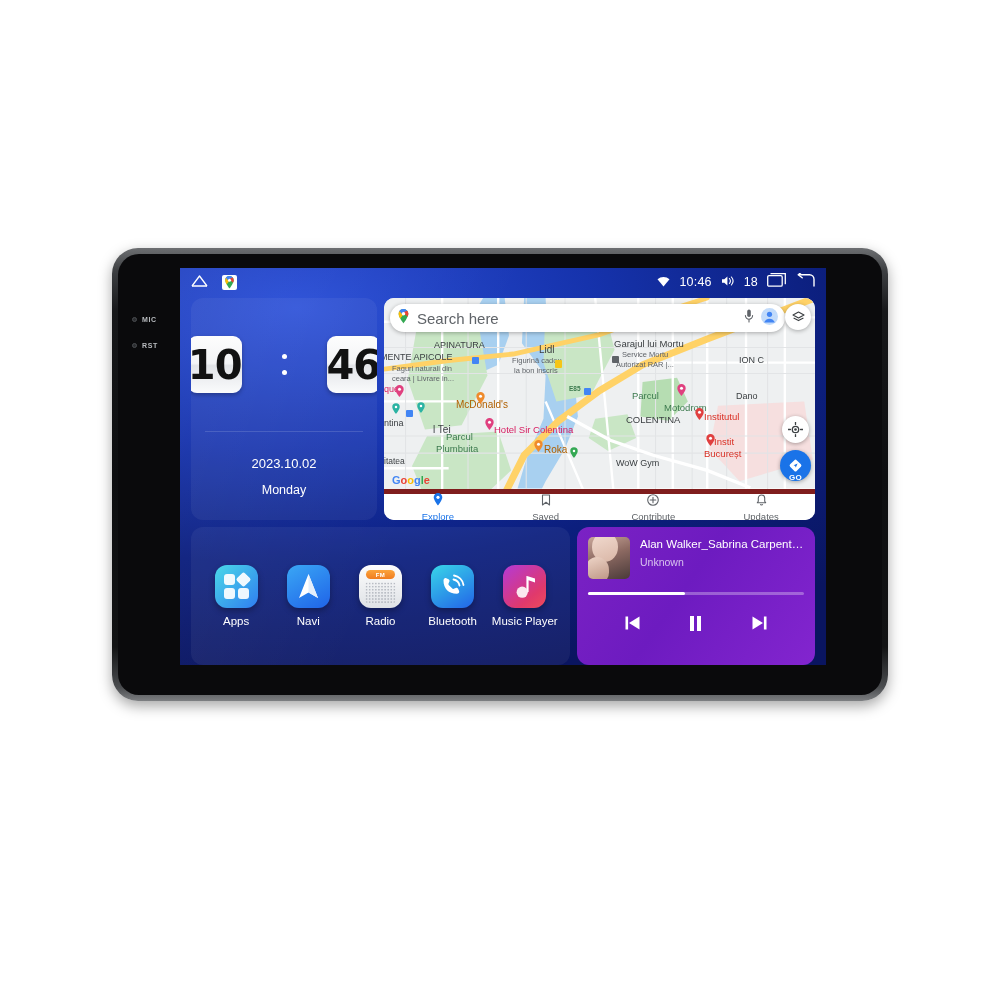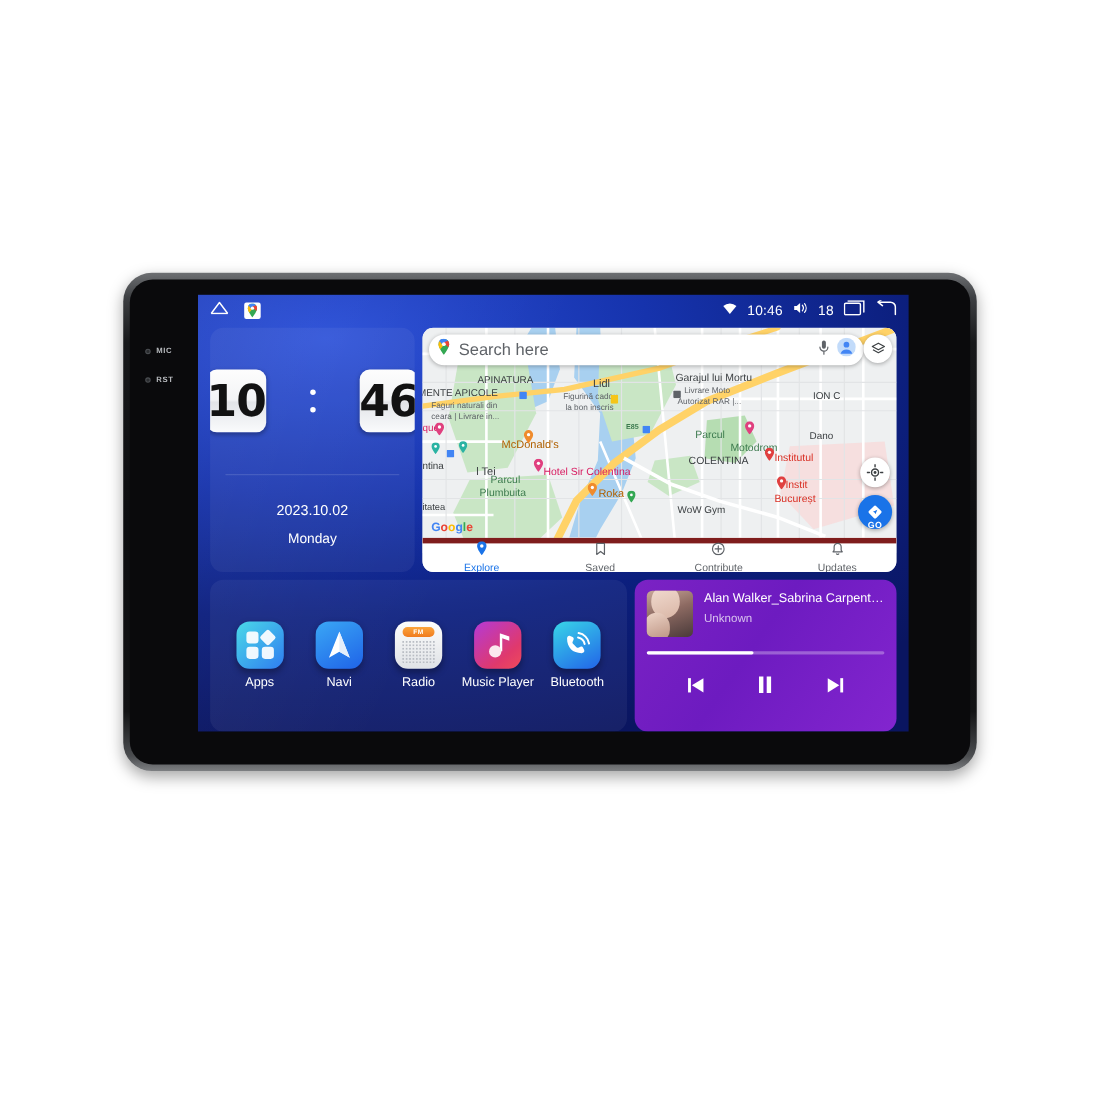--- a/index.html
+++ b/index.html
@@ -355,21 +355,21 @@
 
             <div id="map-labels">
                 <div class="mlbl poi-dark" style="left: 50px; top: 42px; font-size: 9px; font-weight: normal;">APINATURA</div>
                 <div class="mlbl poi-dark" style="left: -4px; top: 54px; font-size: 9px; font-weight: normal;">MENTE APICOLE</div>
                 <div class="mlbl poi-gray" style="left: 8px; top: 66px; font-size: 7.5px; font-weight: normal;">Faguri naturali din</div>
                 <div class="mlbl poi-gray" style="left: 8px; top: 76px; font-size: 7.5px; font-weight: normal;">ceara | Livrare in...</div>
                 <div class="mlbl poi-dark" style="left: 155px; top: 46px; font-size: 10px; font-weight: normal; text-align: right;">Lidl</div>
                 <div class="mlbl poi-gray" style="left: 128px; top: 58px; font-size: 7.5px; font-weight: normal;">Figurină cadou</div>
                 <div class="mlbl poi-gray" style="left: 130px; top: 68px; font-size: 7.5px; font-weight: normal;">la bon inscris</div>
                 <div class="mlbl poi-dark" style="left: 230px; top: 40px; font-size: 9.5px; font-weight: normal;">Garajul lui Mortu</div>
-                <div class="mlbl poi-gray" style="left: 238px; top: 52px; font-size: 7.5px; font-weight: normal;">Livrare Moto</div>
+                <div class="mlbl poi-gray" style="left: 238px; top: 52px; font-size: 7.5px; font-weight: normal;">Service Mortu</div>
                 <div class="mlbl poi-gray" style="left: 232px; top: 62px; font-size: 7.5px; font-weight: normal;">Autorizat RAR |...</div>
                 <div class="mlbl poi-dark" style="left: 355px; top: 57px; font-size: 9px; font-weight: normal;">ION C</div>
                 <div class="mlbl poi-green" style="left: 248px; top: 92px; font-size: 9.5px; font-weight: normal;">Parcul</div>
                 <div class="mlbl poi-green" style="left: 240px; top: 104px; font-size: 9.5px; font-weight: normal; padding-left: 40px;">Motodrom</div>
                 <div class="mlbl poi-dark" style="left: 352px; top: 93px; font-size: 9px; font-weight: normal;">Dano</div>
                 <div class="mlbl poi-orange" style="left: 72px; top: 101px; font-size: 10px; font-weight: normal;">McDonald's</div>
                 <div class="mlbl poi-dark" style="left: 242px; top: 116px; font-size: 9.5px; font-weight: normal;">COLENTINA</div>
                 <div class="mlbl poi-red" style="left: 320px; top: 113px; font-size: 9.5px; font-weight: normal;">Institutul</div>
                 <div class="mlbl poi-pink" style="left: 110px; top: 126px; font-size: 9.5px; font-weight: normal;">Hotel Sir Colentina</div>
                 <div class="mlbl poi-dark" style="left: 2px; top: 126px; font-size: 10px; font-weight: normal; margin-left: 47px;">l Tei</div>
@@ -590,38 +590,38 @@
 
             <div class="app">
               <div class="app-ico ico-radio">
                 <span class="fm-pill">FM</span>
                 <span class="grille"></span>
               </div>
               <span class="app-name">Radio</span>
             </div>
 
             <div class="app">
-              <div class="app-ico ico-music">
-                <svg width="24" height="26" viewBox="0 0 24 26">
-                  <path d="M14 2 L22 4.6 V8.4 L15.6 6.3 V18 h-2.2 V2z" fill="#fff"></path>
-                  <circle cx="9.2" cy="18.2" r="5.6" fill="#fbe8ee"></circle>
-                </svg>
-              </div>
-              <span class="app-name">Music Player</span>
-            </div>
-
-            <div class="app">
               <div class="app-ico ico-bt">
                 <svg width="25" height="25" viewBox="0 0 25 25">
                   <path d="M3.5 6.5c0-1.6 1.3-2.9 2.8-2.3l2.2 1c.9.4 1.3 1.5.9 2.4l-.9 2c-.2.5-.1 1 .2 1.4l3.6 3.6c.4.4.9.5 1.4.2l2-.9c.9-.4 2 0 2.4.9l1 2.2c.6 1.5-.7 2.8-2.3 2.8C8.6 19.8 3.5 14.7 3.5 6.5z" fill="#fff"></path>
                   <path d="M13.5 5.5a7.5 7.5 0 016 6" fill="none" stroke="#fff" stroke-width="1.8" stroke-linecap="round"></path>
                   <path d="M14 1.5a11.5 11.5 0 019.5 9.5" fill="none" stroke="#fff" stroke-width="1.8" stroke-linecap="round"></path>
                 </svg>
               </div>
               <span class="app-name">Bluetooth</span>
+            </div>
+
+            <div class="app">
+              <div class="app-ico ico-music">
+                <svg width="24" height="26" viewBox="0 0 24 26">
+                  <path d="M14 2 L22 4.6 V8.4 L15.6 6.3 V18 h-2.2 V2z" fill="#fff"></path>
+                  <circle cx="9.2" cy="18.2" r="5.6" fill="#fbe8ee"></circle>
+                </svg>
+              </div>
+              <span class="app-name">Music Player</span>
             </div>
           </div>
 
           <div id="music-card">
             <div id="music-top">
               <div id="album-art"></div>
               <div id="track-meta">
                 <div id="track-title">Alan Walker_Sabrina Carpenter_F...</div>
                 <div id="track-artist">Unknown</div>
               </div>

